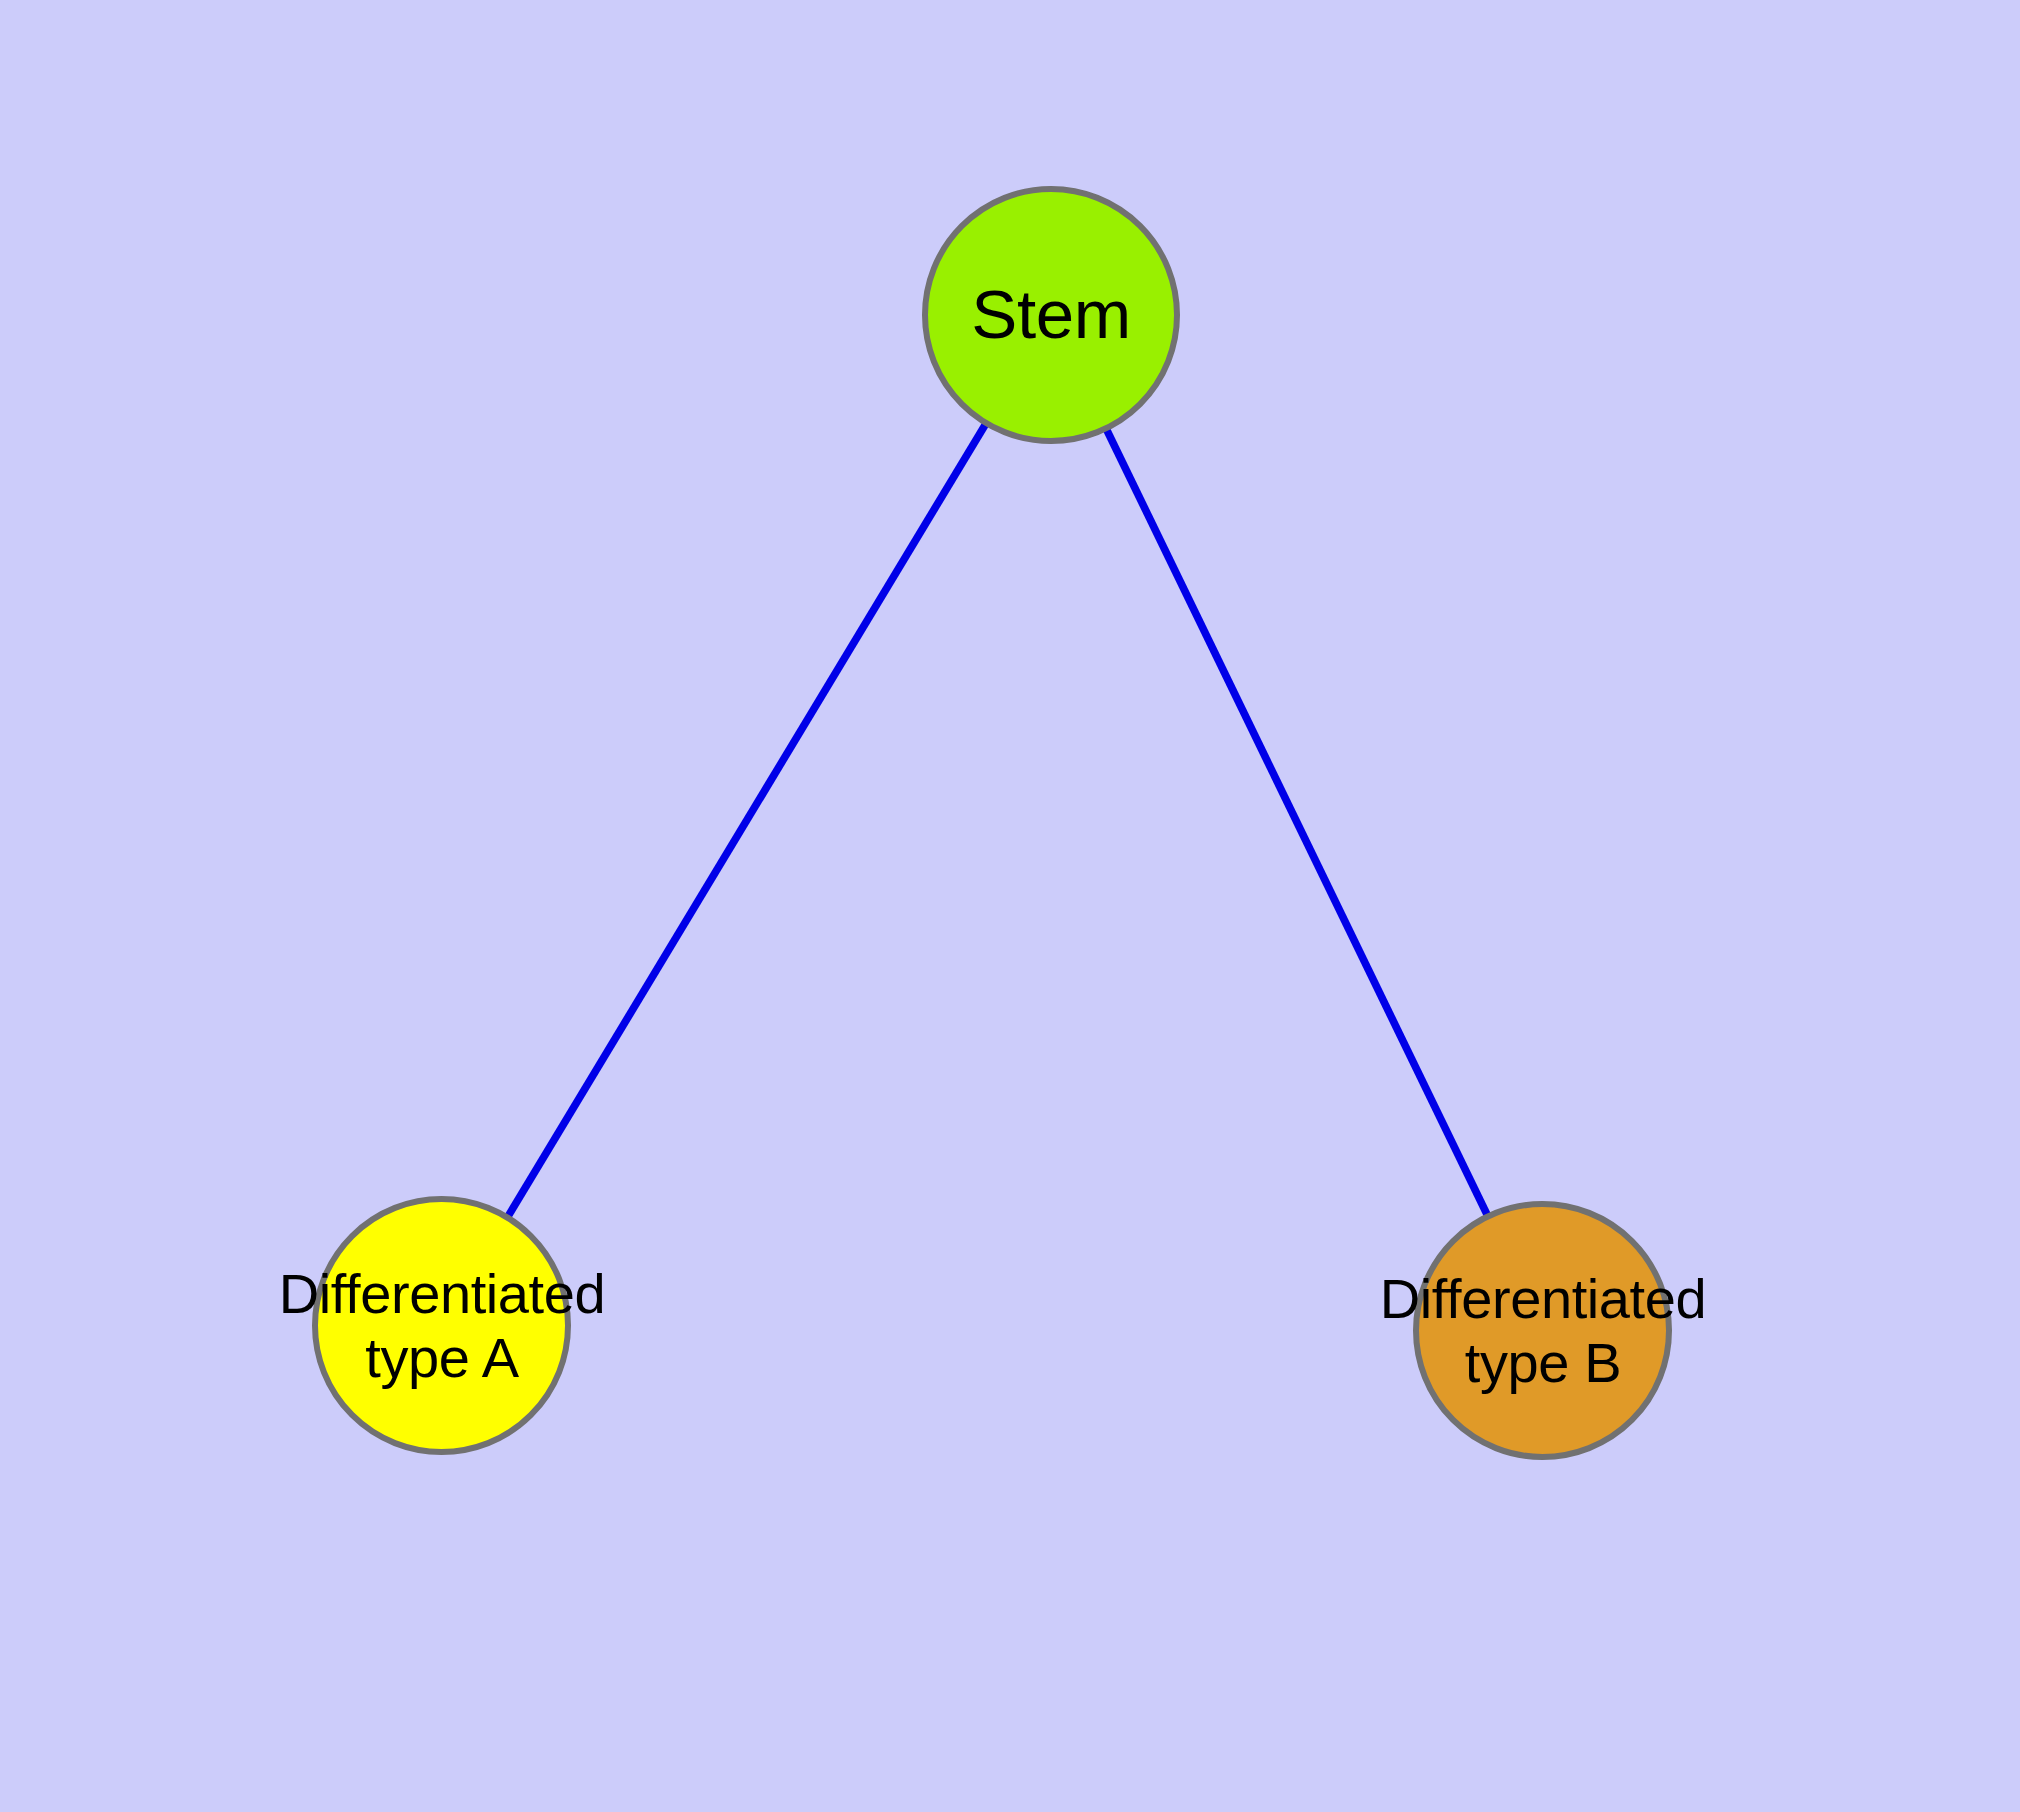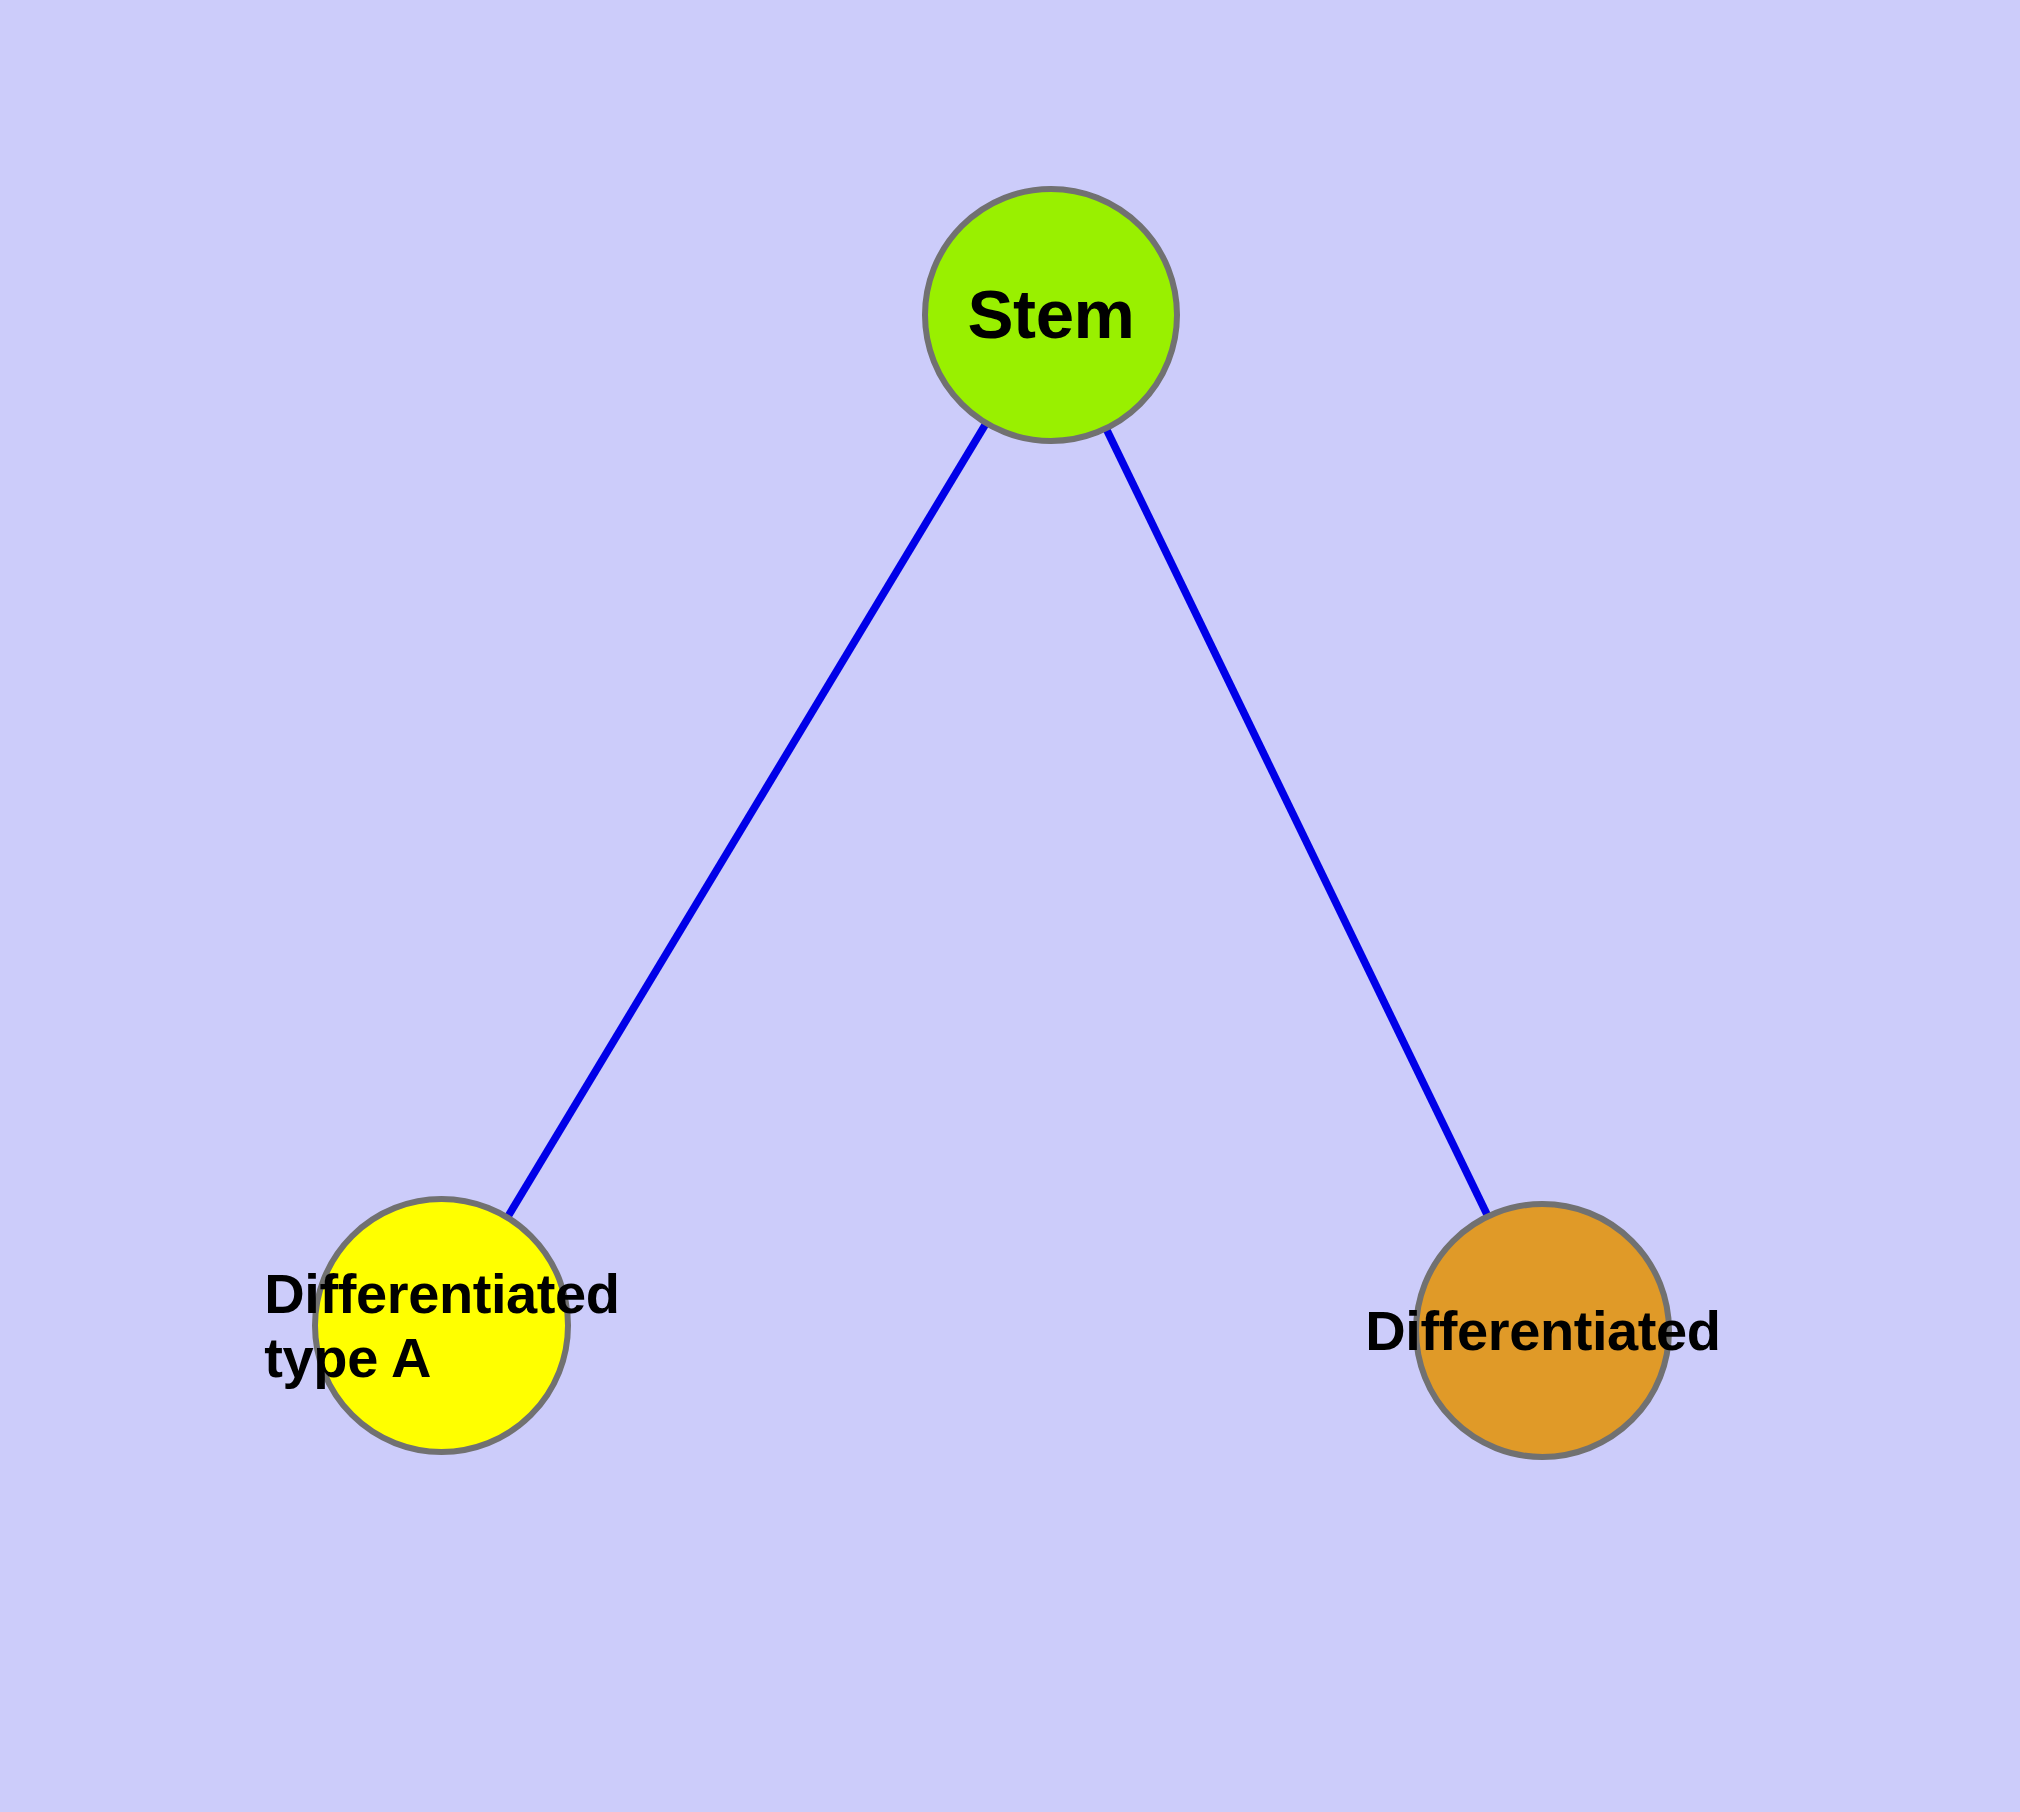--- a/index.html
+++ b/index.html
@@ -40,23 +40,23 @@
     display: flex;
     align-items: center;
     justify-content: center;
   }
   .node-label {
     position: absolute;
     left: 50%;
     top: 50%;
     transform: translate(-50%, -50%);
     white-space: nowrap;
-    text-align: left;
+    text-align: center;
     color: #000000;
-    font-weight: bold;
+    font-weight: normal;
     font-family: "Liberation Sans", sans-serif;
     line-height: 1.14;
     letter-spacing: -0.4px;
     pointer-events: none;
   }
   .node-label.single {
     font-size: 69px;
   }
   .node-label.multi {
     font-size: 56px;
@@ -86,18 +86,19 @@
         <div class="node" style="left: -130px; top: -130px; width: 259px; height: 259px; background: rgb(255, 255, 0); border-color: rgb(113, 113, 113);"></div>
         <div class="node-label multi" style="color: rgb(0, 0, 0);">
           <span class="line">Differentiated</span>
           <span class="line">type A</span>
         </div>
       </div>
       <div style="position: absolute; left: 1543px; top: 1331px; width: 0px; height: 0px;">
         <div class="node" style="left: -130px; top: -130px; width: 259px; height: 259px; background: rgb(224, 154, 40); border-color: rgb(113, 113, 113);"></div>
         <div class="node-label multi" style="color: rgb(0, 0, 0);">
           <span class="line">Differentiated</span>
+          <span class="line">type B</span>
         </div>
       </div>
     </div>
 
 </div>
 
 
 </body></html>

